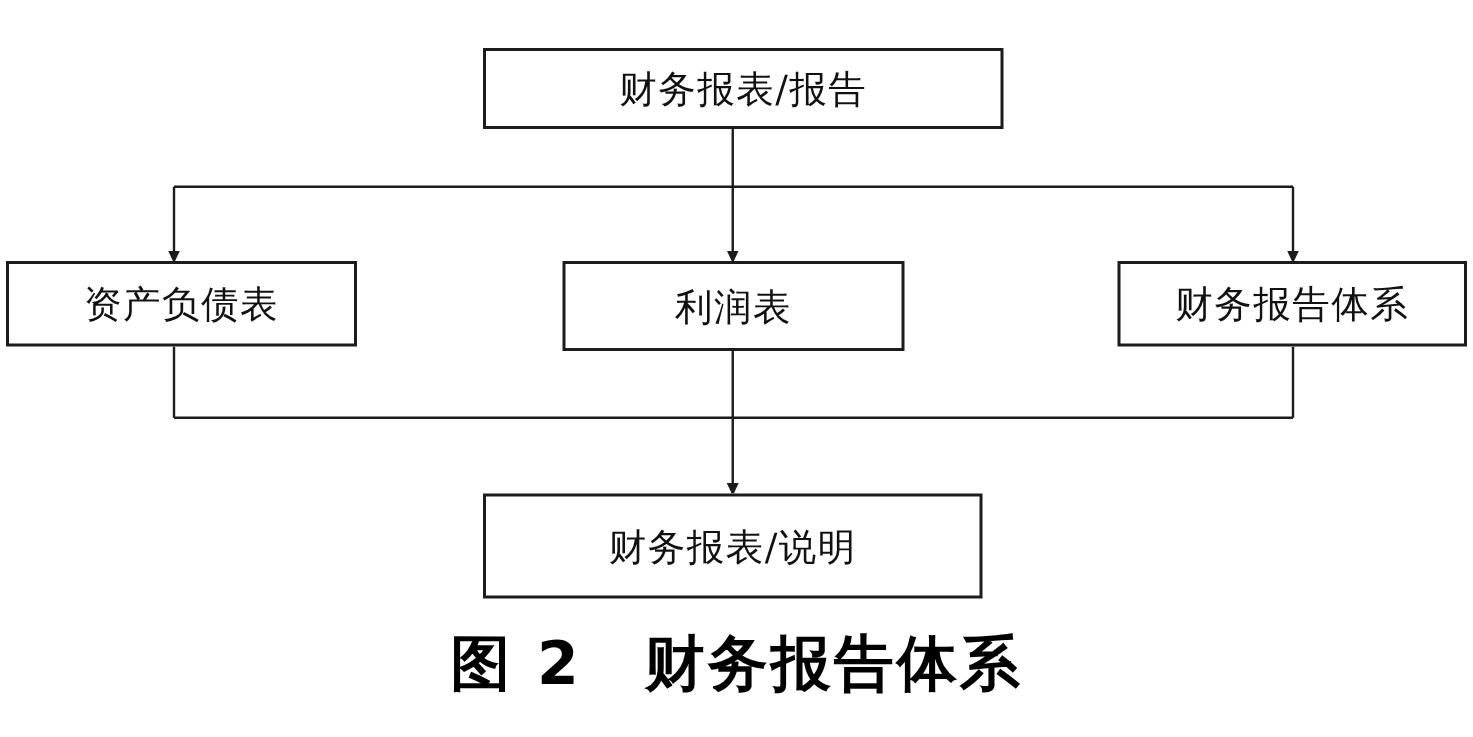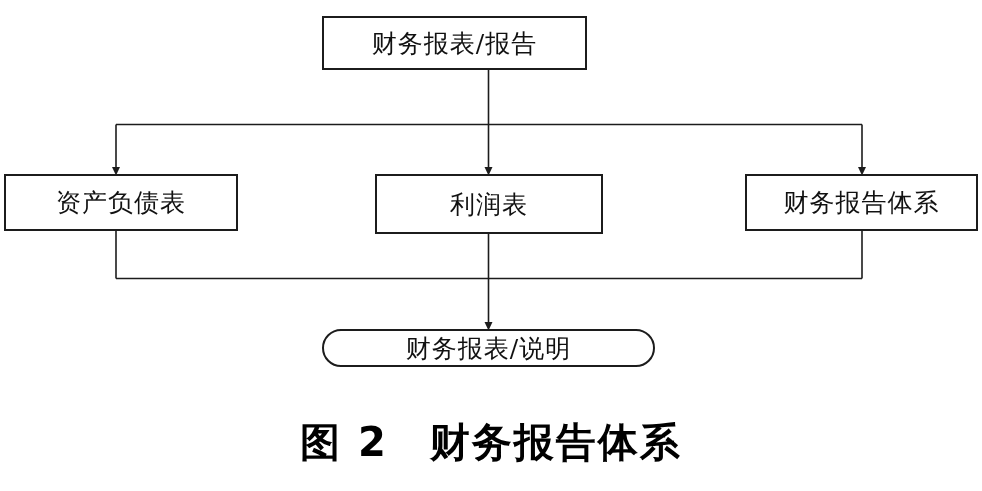--- a/index.html
+++ b/index.html
@@ -39,22 +39,22 @@
     font-family: "DejaVu Serif", "Liberation Serif", serif;
     font-size: 25px;
     line-height: 1;
     color: #111111;
     letter-spacing: 1px;
     white-space: nowrap;
     user-select: none;
   }
   #node-report {
     left: 322px;
-    top: 16px;
-    width: 265px;
+    top: 32px;
+    width: 347px;
     height: 54px;
   }
   #node-balance {
     left: 4px;
     top: 174px;
     width: 234px;
     height: 57px;
   }
   #node-income {
     left: 375px;
@@ -65,22 +65,21 @@
   #node-cashflow {
     left: 745px;
     top: 174px;
     width: 233px;
     height: 57px;
   }
   #node-notes {
     left: 322px;
     top: 329px;
     width: 333px;
-    height: 38px;
-    border-radius: 27px;
+    height: 70px;
   }
   .caption {
     position: absolute;
     left: 0;
     top: 415px;
     width: 982px;
     text-align: center;
     z-index: 2;
   }
   .caption-text {

